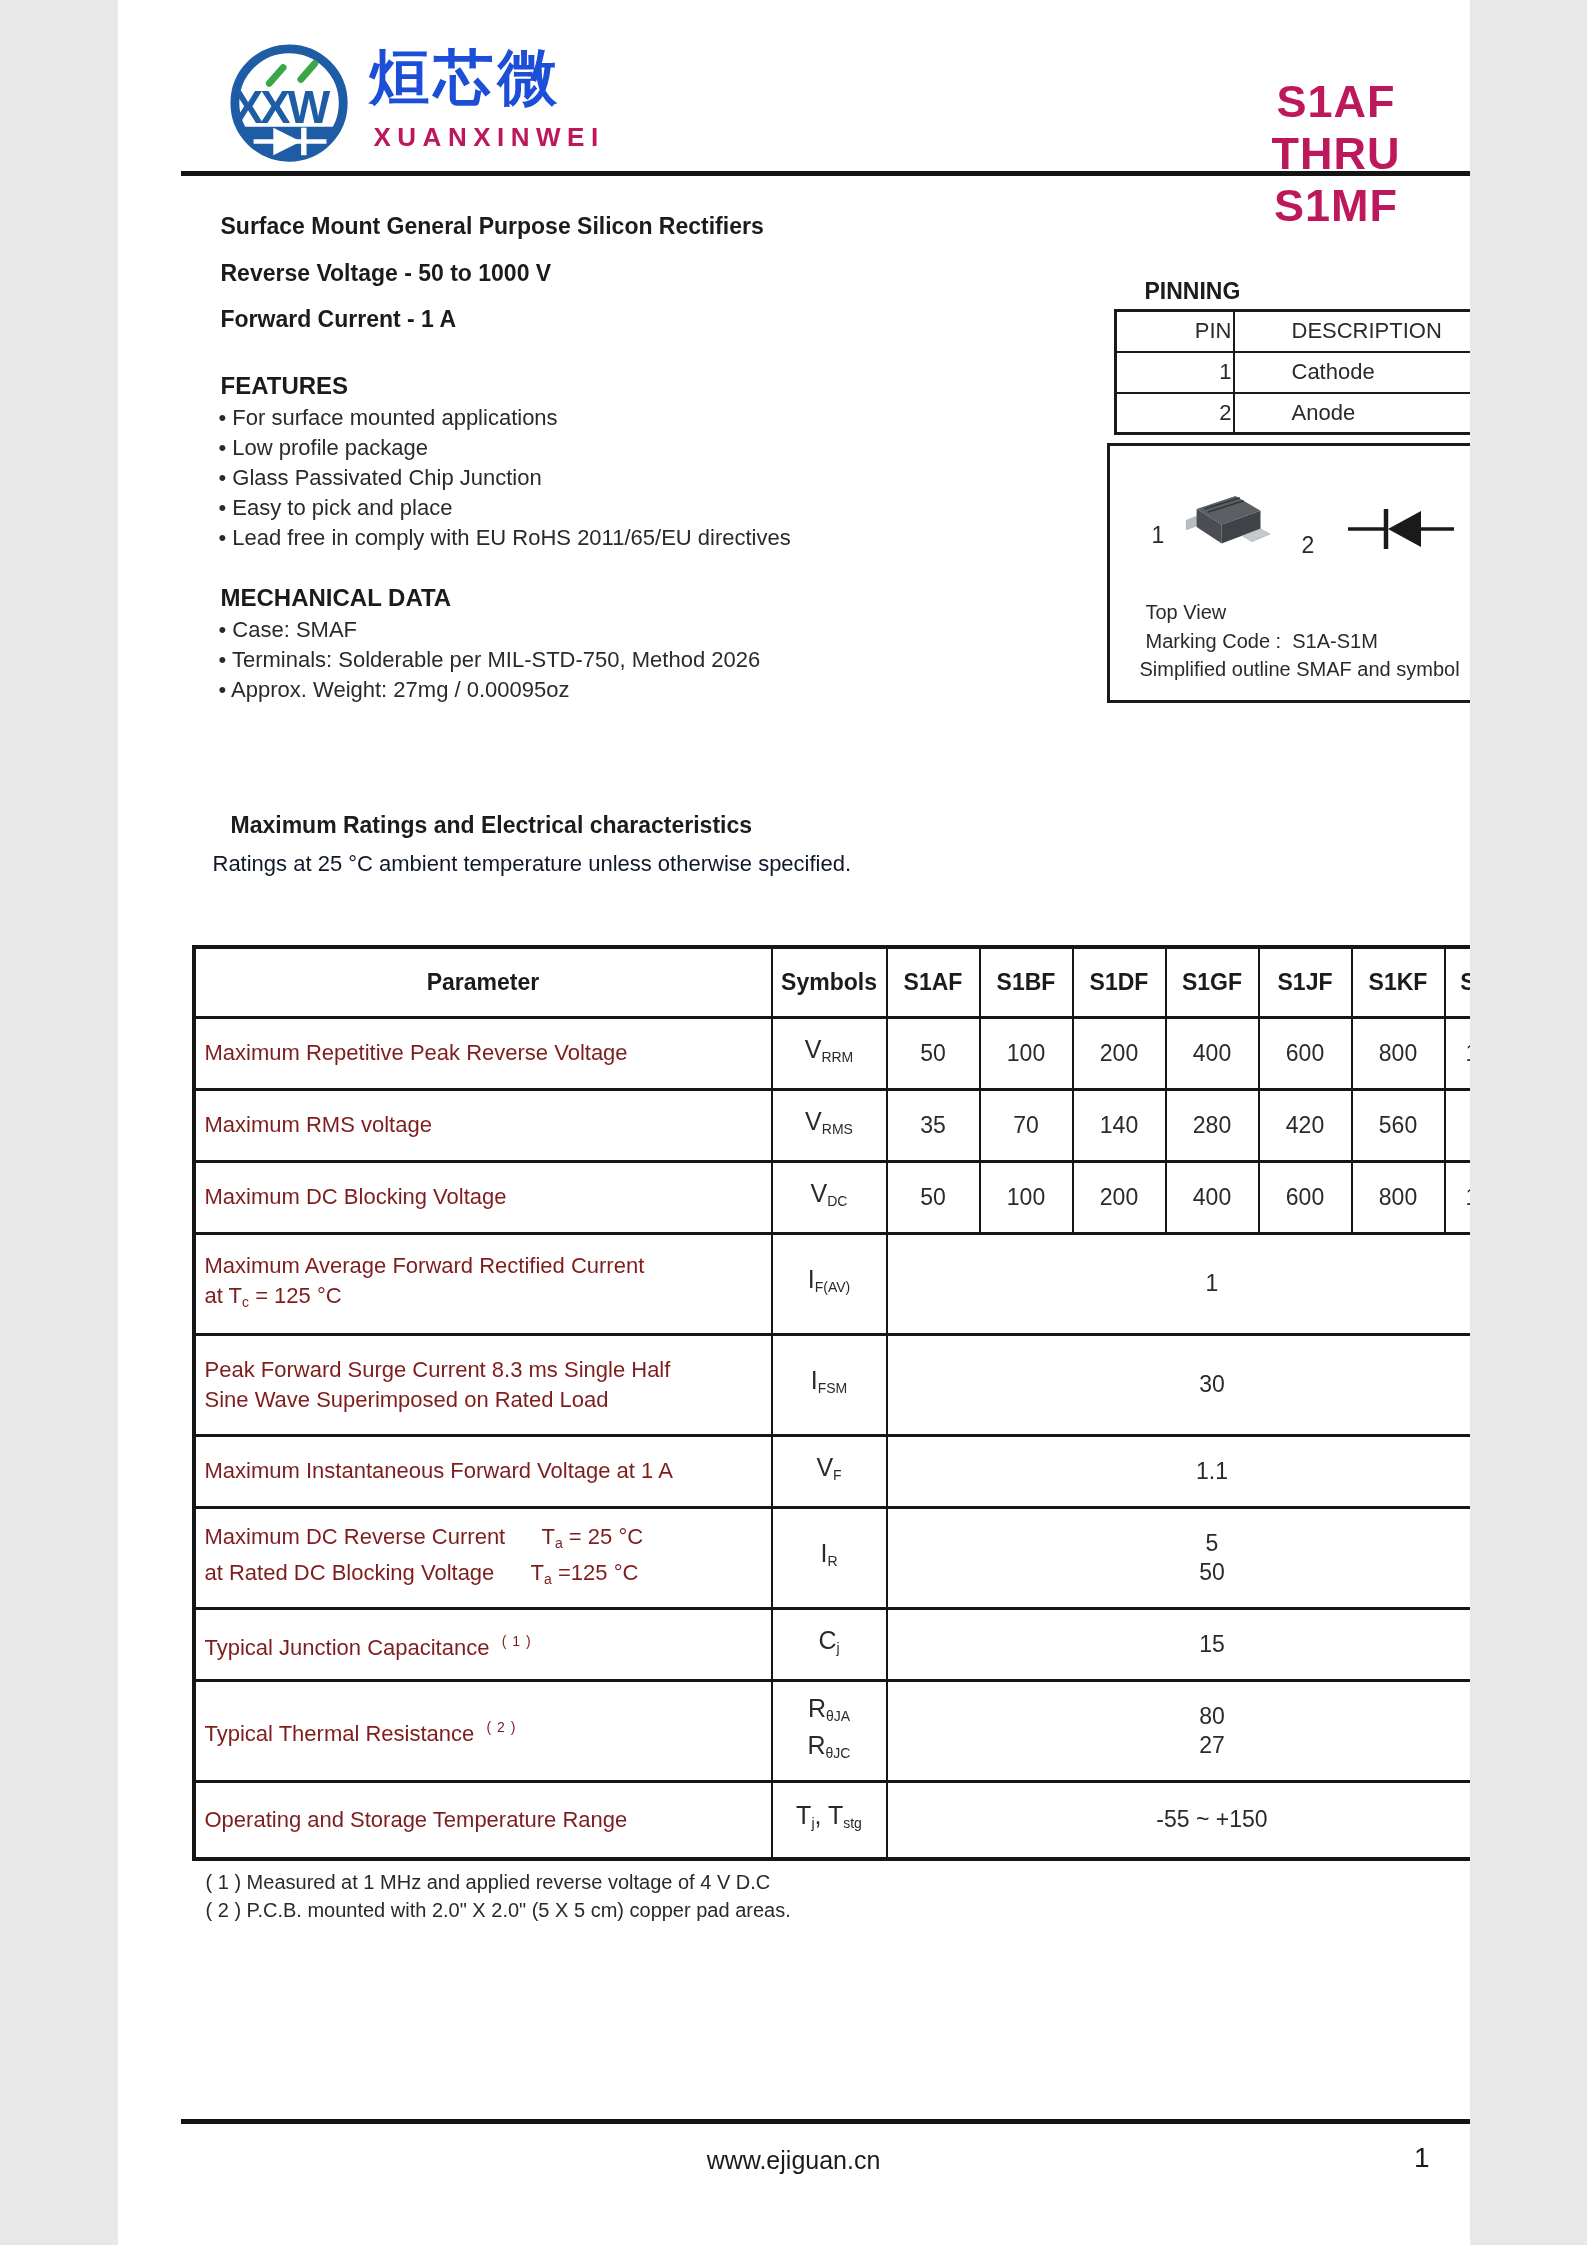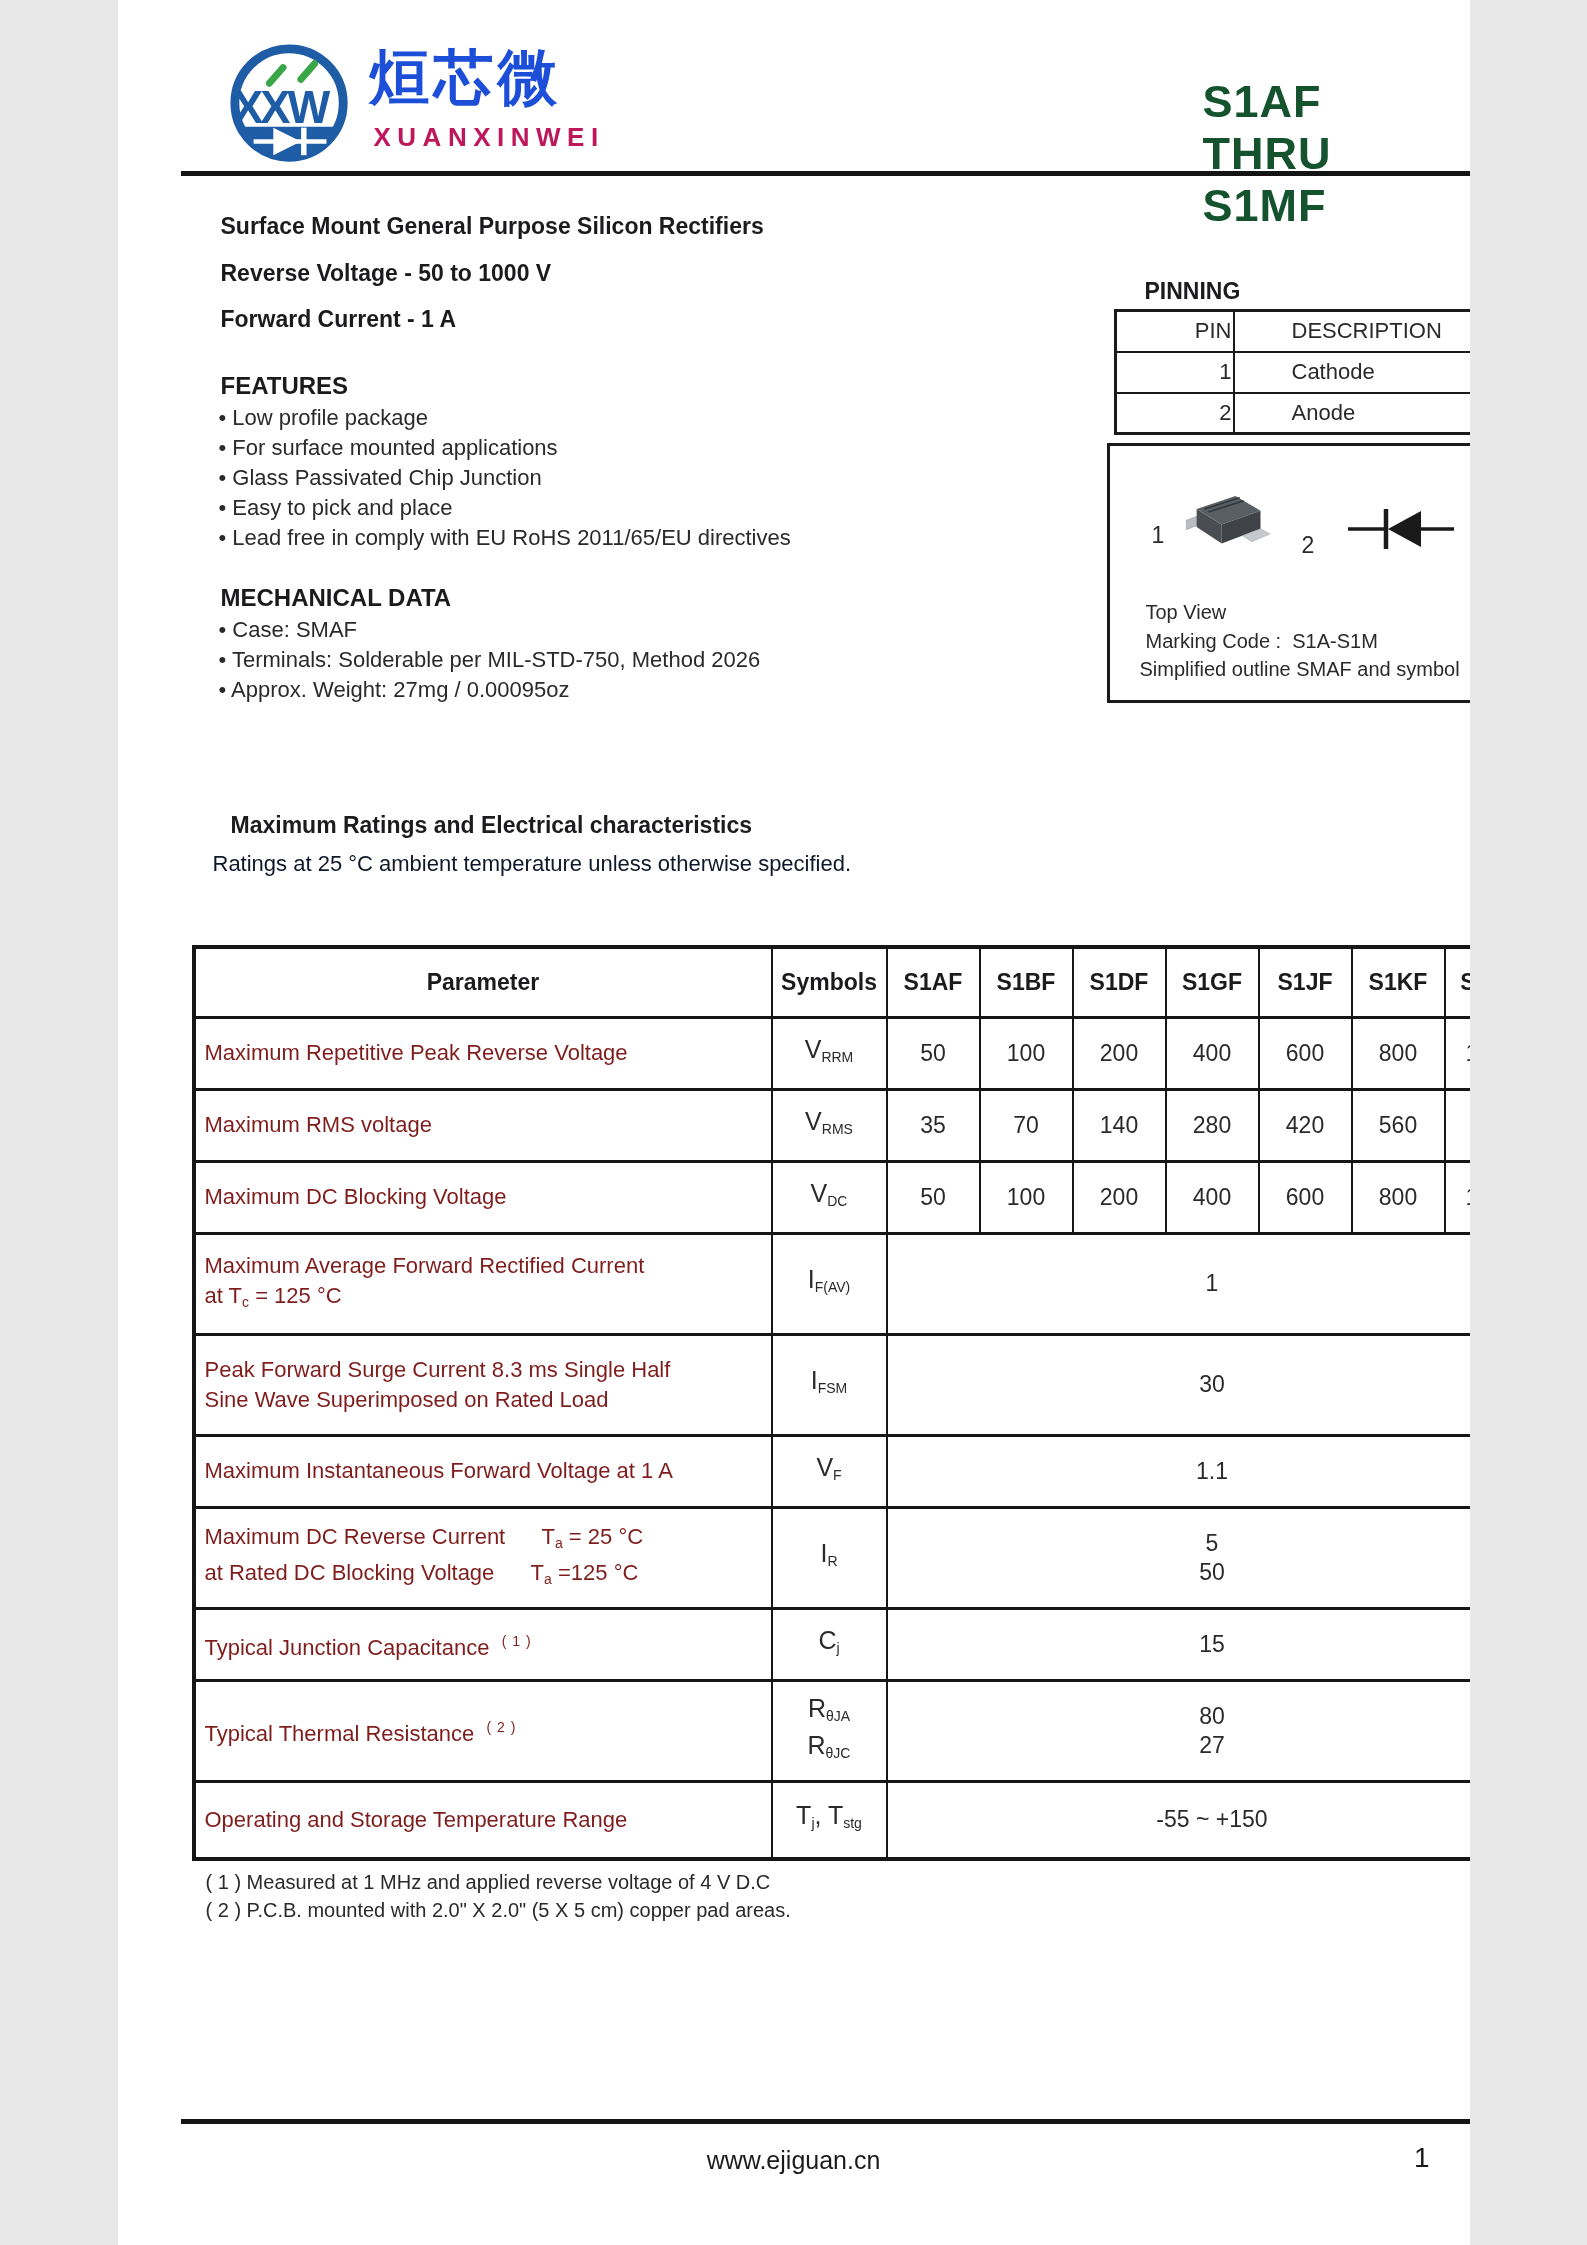--- a/index.html
+++ b/index.html
@@ -6,21 +6,21 @@
   .page{
     position:relative;width:1352px;height:2245px;background:#ffffff;
     font-family:"Liberation Sans",sans-serif;color:#1c1c1e;overflow:hidden;
     margin:0 auto;
   }
   .rule{position:absolute;background:#141414;height:5px;}
   
   .logo-svg{position:absolute;left:100px;top:40px;width:148px;height:130px;}
   .cn-name{position:absolute;left:252px;top:46px;font-size:60px;font-weight:bold;letter-spacing:4px;color:#1d4ed8;line-height:64px;}
   .en-name{position:absolute;left:256px;top:122px;font-size:26px;font-weight:bold;letter-spacing:6.5px;color:#be185d;}
-  .part-title{position:absolute;left:1085px;top:76px;font-size:45px;font-weight:bold;letter-spacing:1px;word-spacing:13px;color:#14532d;}
+  .part-title{position:absolute;left:1085px;top:76px;font-size:45px;font-weight:bold;letter-spacing:1px;word-spacing:13px;color:#be185d;text-align:center;}
   
   .intro{position:absolute;left:103px;top:203px;font-size:23px;font-weight:bold;line-height:46.5px;color:#1b1b1d;}
   .sec-title{position:absolute;font-size:24px;font-weight:bold;color:#1b1b1d;}
   .bullet-list{position:absolute;font-size:22px;line-height:30px;color:#2a2a2c;}
   
   .pin-title{position:absolute;left:1027px;top:278px;font-size:23px;font-weight:bold;}
   .pin-table{position:absolute;left:996px;top:309px;border-collapse:collapse;table-layout:fixed;width:458px;border:3px solid #1a1a1a;}
   .pin-table th,.pin-table td{border:2px solid #1a1a1a;font-weight:normal;font-size:22px;color:#2a2a2c;}
   .pin-table tr{height:41px;}
   .col-pin{width:114px;text-align:right;}
@@ -75,22 +75,22 @@
   <div class="rule" style="left:63px;top:171px;width:1461px;"></div>
 
   <div class="intro">
     <div>Surface Mount General Purpose Silicon Rectifiers</div>
     <div>Reverse Voltage - 50 to 1000 V</div>
     <div>Forward Current - 1 A</div>
   </div>
 
   <div class="sec-title" style="left:103px;top:372px;">FEATURES</div>
   <div class="bullet-list" style="left:101px;top:403px;">
+    <div>• For surface mounted applications</div>
     <div>• Low profile package</div>
-    <div>• For surface mounted applications</div>
     <div>• Glass Passivated Chip Junction</div>
     <div>• Easy to pick and place</div>
     <div>• Lead free in comply with EU RoHS 2011/65/EU directives</div>
   </div>
 
   <div class="sec-title" style="left:103px;top:584px;">MECHANICAL DATA</div>
   <div class="bullet-list" style="left:101px;top:615px;">
     <div>• Case: SMAF</div>
     <div>• Terminals: Solderable per MIL-STD-750, Method 2026</div>
     <div>• Approx. Weight: 27mg / 0.00095oz</div>

